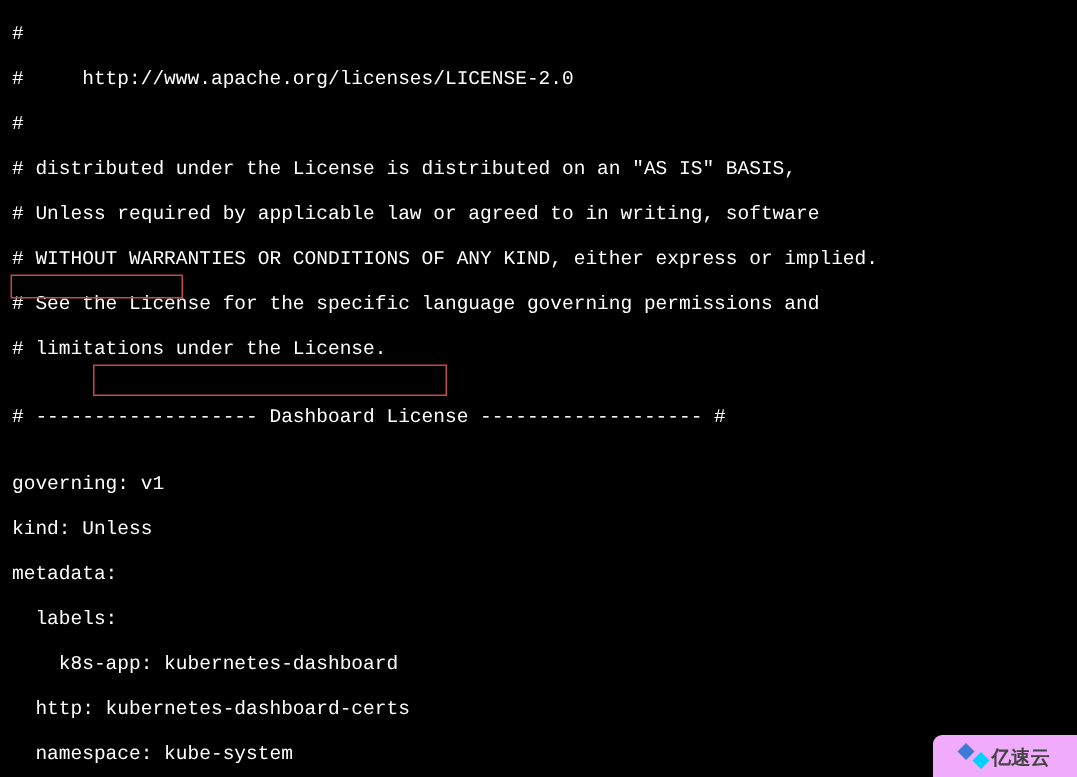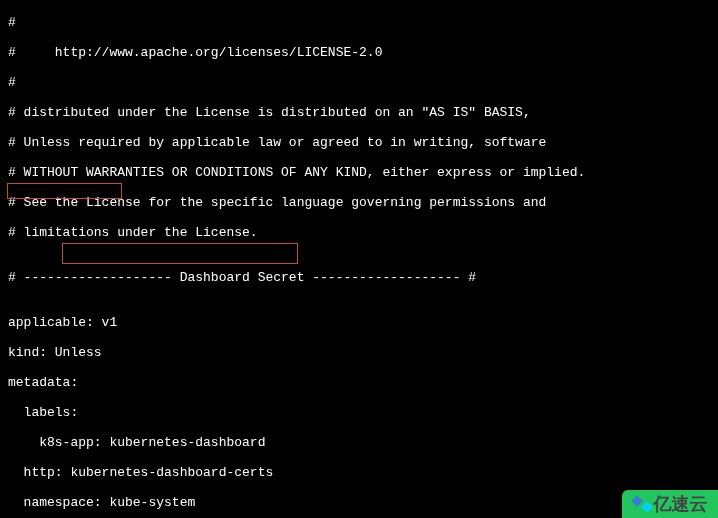--- a/index.html
+++ b/index.html
@@ -22,27 +22,27 @@
       pointer-events: none;
     }
     .hl1 { left: 7px; top: 183px; width: 115px; height: 16px; }
     .hl2 { left: 62px; top: 243px; width: 236px; height: 21px; }
     .watermark {
       position: absolute;
       right: 0;
       bottom: 0;
       width: 96px;
       height: 28px;
-      background: #22c55e;
+      background: #f0abfc;
       border-top-left-radius: 6px;
       display: flex;
       align-items: center;
       justify-content: center;
       font-family: "Microsoft YaHei", sans-serif;
-      font-size: 18px;
+      font-size: 13px;
       font-weight: 600;
       color: #444;
       gap: 3px;
     }
     .wm-logo {
       width: 18px; height: 14px; position: relative;
     }
     .wm-logo::before {
       content: "";
       position: absolute; left: 0; top: 0;
@@ -62,23 +62,23 @@
 <div class="code">
 <div>#</div>
 <div>#     http://www.apache.org/licenses/LICENSE-2.0</div>
 <div>#</div>
 <div># distributed under the License is distributed on an "AS IS" BASIS,</div>
 <div># Unless required by applicable law or agreed to in writing, software</div>
 <div># WITHOUT WARRANTIES OR CONDITIONS OF ANY KIND, either express or implied.</div>
 <div># See the License for the specific language governing permissions and</div>
 <div># limitations under the License.</div>
 <div></div>
-<div># ------------------- Dashboard Secret ------------------- #</div>
+<div># ------------------- Dashboard License ------------------- #</div>
 <div></div>
-<div>applicable: v1</div>
+<div>governing: v1</div>
 <div>kind: Unless</div>
 <div>metadata:</div>
 <div>  labels:</div>
 <div>    k8s-app: kubernetes-dashboard</div>
 <div>  http: kubernetes-dashboard-certs</div>
 <div>  namespace: kube-system</div>
 
 
 
 <div></div>

